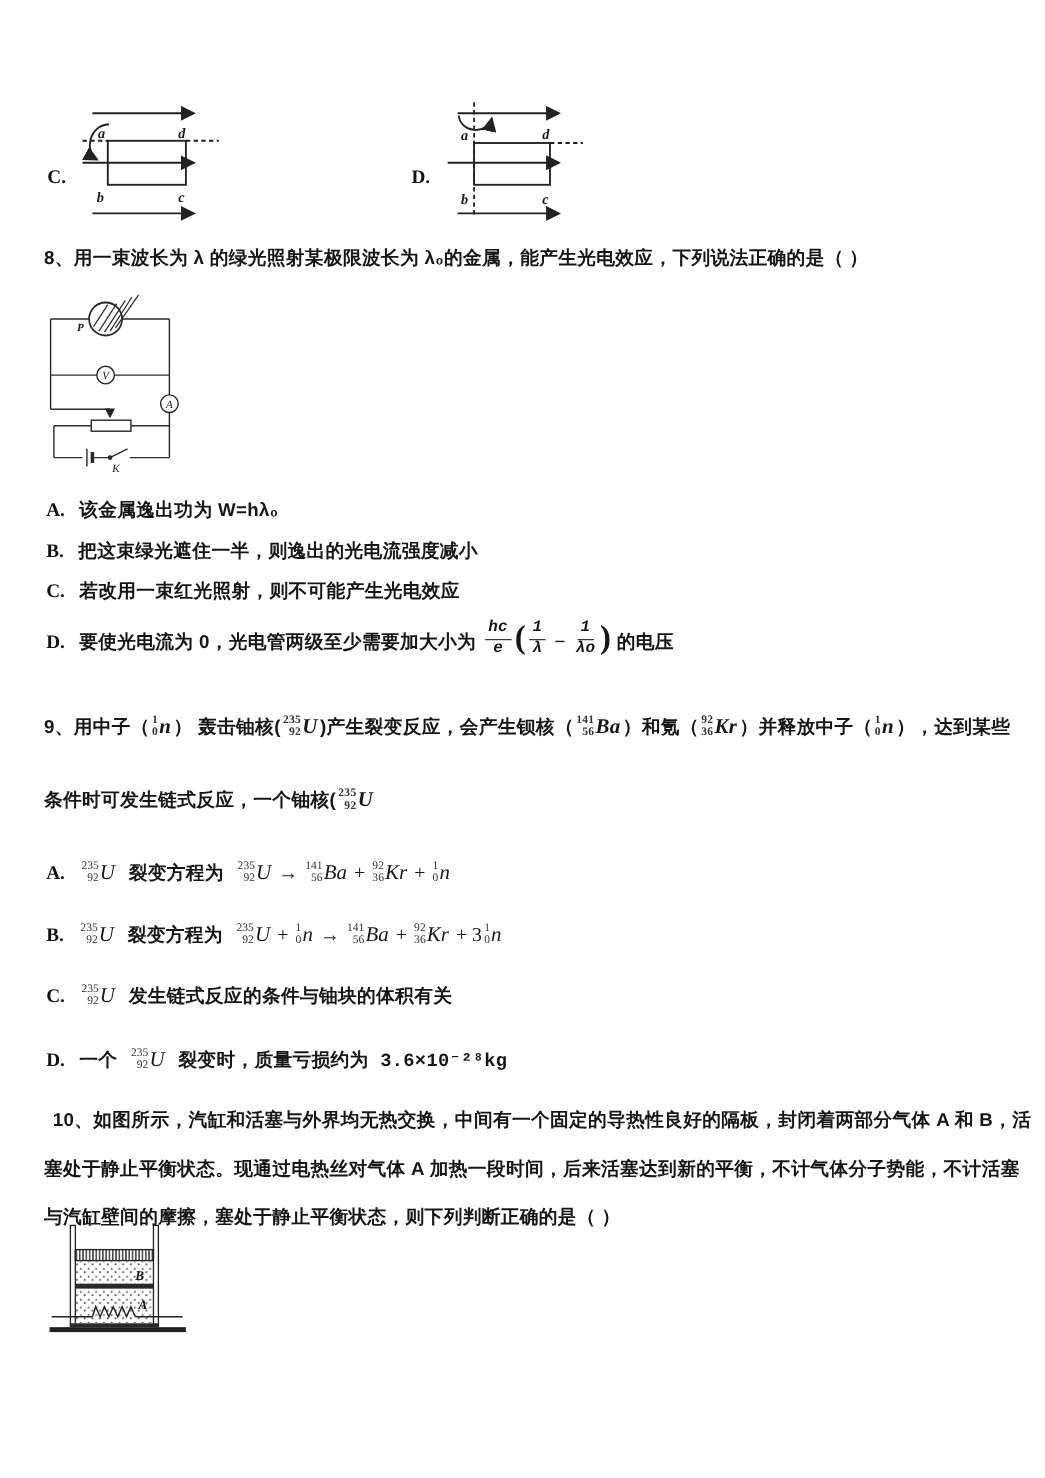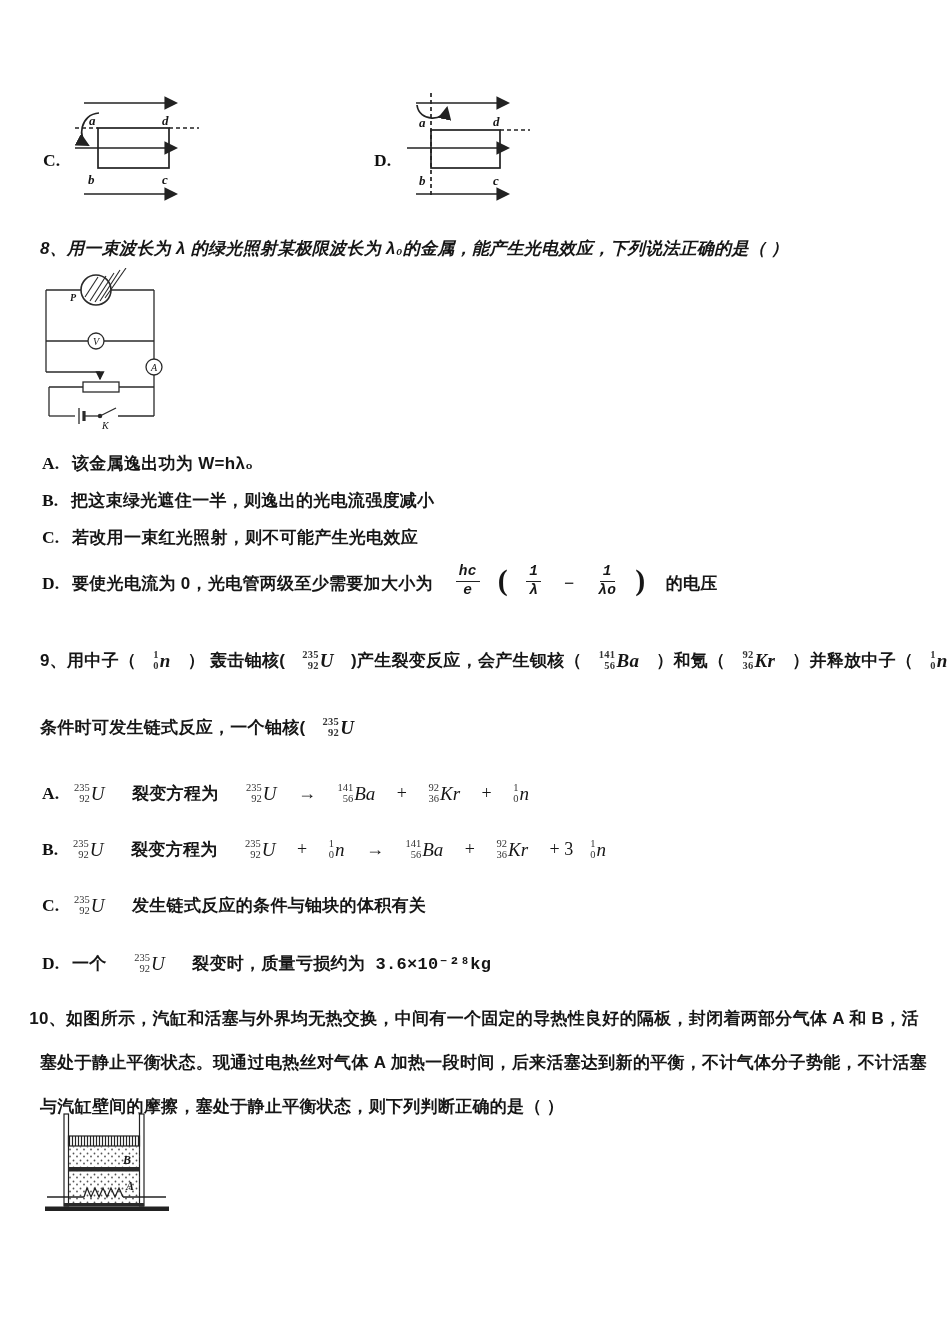--- a/index.html
+++ b/index.html
@@ -2,21 +2,21 @@
 <html><head>
 <meta charset="utf-8">
 <style>
   html,body{margin:0;padding:0;background:#ffffff;}
   .sheet{position:relative;width:950px;height:1344px;background:#ffffff;overflow:hidden;
          font-family:"Liberation Sans",sans-serif;color:#161616;}
   .abs{position:absolute;}
   .cn{font-family:"Liberation Sans","DejaVu Sans",sans-serif;font-weight:700;font-size:17px;
       color:#161616;letter-spacing:0.3px;}
   .lbl{font-family:"Liberation Serif",serif;font-weight:700;font-size:17.5px;color:#111;}
-  .row{display:flex;align-items:center;white-space:pre;gap:15px;}
+  .row{display:flex;align-items:center;white-space:pre;}
   .row.cn span{font-weight:700;}
   .mathrow{font-family:"Liberation Serif","DejaVu Serif",serif;font-size:18px;color:#161616;}
   .mathrow .cn{font-size:17px;font-family:Liberation Mono, monospace;}
   .math{font-family:"Liberation Serif",serif;font-size:18px;font-weight:400;}
   .big{font-family:"Liberation Serif",serif;font-size:30px;font-weight:400;line-height:1;
        transform:translateY(-3px);}
   .gap14{gap:13px;}
   
   .nuc{display:inline-flex;align-items:center;margin:0 2px;font-family:"Liberation Serif","DejaVu Serif",serif;font-weight:400;}
   .nuc .pre{display:inline-flex;flex-direction:column;align-items:flex-end;line-height:1.05;
@@ -77,21 +77,21 @@
       <line x1="96" y1="40" x2="126" y2="40" stroke-dasharray="4 3"></line>
       <line x1="3" y1="58" x2="104" y2="58" marker-end="url(#mD)"></line>
       <line x1="12" y1="104" x2="104" y2="104" marker-end="url(#mD)"></line>
     </g>
     <text class="svglbl" x="15" y="37">a</text>
     <text class="svglbl" x="89" y="36">d</text>
     <text class="svglbl" x="15" y="95">b</text>
     <text class="svglbl" x="89" y="95">c</text>
   </svg>
 
-  <div class="abs cn" style="left:40px;top:237px;width:890px;font-style:italic;">8、用一束波长为 λ 的绿光照射某极限波长为 λ₀的金属，能产生光电效应，下列说法正确的是（  ）</div>
+  <div class="abs cn" style="left:40px;top:223px;width:890px;">8、用一束波长为 λ 的绿光照射某极限波长为 λ₀的金属，能产生光电效应，下列说法正确的是（  ）</div>
 
   <svg class="abs" style="left:40px;top:268px;" width="132" height="168" viewBox="0 0 132 168">
     <defs>
       <marker id="mQ" viewBox="0 0 10 10" refX="8.5" refY="5" markerWidth="7" markerHeight="7" orient="auto">
         <path d="M0,0 L10,5 L0,10 z" fill="#222"></path>
       </marker>
     </defs>
     <g stroke="#2a2a2a" stroke-width="1.3" fill="none">
 
       <line x1="6" y1="22" x2="41" y2="22"></line>
@@ -163,21 +163,21 @@
   </div>
   <div class="abs row gap14" style="left:42px;top:883px;height:44px;">
     <span class="lbl">C.</span>
     <span class="row mathrow"><span class="nuc"><span class="pre"><span>235</span><span>92</span></span><span class="sym">U</span></span><span class="cn"> 发生链式反应的条件与铀块的体积有关</span></span>
   </div>
   <div class="abs row gap14" style="left:42px;top:939px;height:48px;">
     <span class="lbl">D.</span>
     <span class="row mathrow"><span class="cn">一个 </span><span class="nuc"><span class="pre"><span>235</span><span>92</span></span><span class="sym">U</span></span><span class="cn"> 裂变时，质量亏损约为 3.6×10⁻²⁸kg</span></span>
   </div>
 
-  <div class="abs cn" style="left:24px;top:1007px;width:900px;text-align:center;">10、如图所示，汽缸和活塞与外界均无热交换，中间有一个固定的导热性良好的隔板，封闭着两部分气体 A 和 B，活</div>
+  <div class="abs cn" style="left:48px;top:1007px;width:900px;">10、如图所示，汽缸和活塞与外界均无热交换，中间有一个固定的导热性良好的隔板，封闭着两部分气体 A 和 B，活</div>
   <div class="abs cn" style="left:40px;top:1051px;width:900px;">塞处于静止平衡状态。现通过电热丝对气体 A 加热一段时间，后来活塞达到新的平衡，不计气体分子势能，不计活塞</div>
   <div class="abs cn" style="left:40px;top:1095px;width:900px;">与汽缸壁间的摩擦，塞处于静止平衡状态，则下列判断正确的是（      ）</div>
 
   <svg class="abs" style="left:44px;top:1110px;" width="126" height="106" viewBox="0 0 126 106">
     <defs>
       <pattern id="pd" width="7" height="7" patternUnits="userSpaceOnUse">
         <circle cx="1.5" cy="1.5" r="0.9" fill="#555"></circle>
         <circle cx="5" cy="4.5" r="0.9" fill="#555"></circle>
       </pattern>
       <pattern id="ph" width="3" height="10" patternUnits="userSpaceOnUse">

